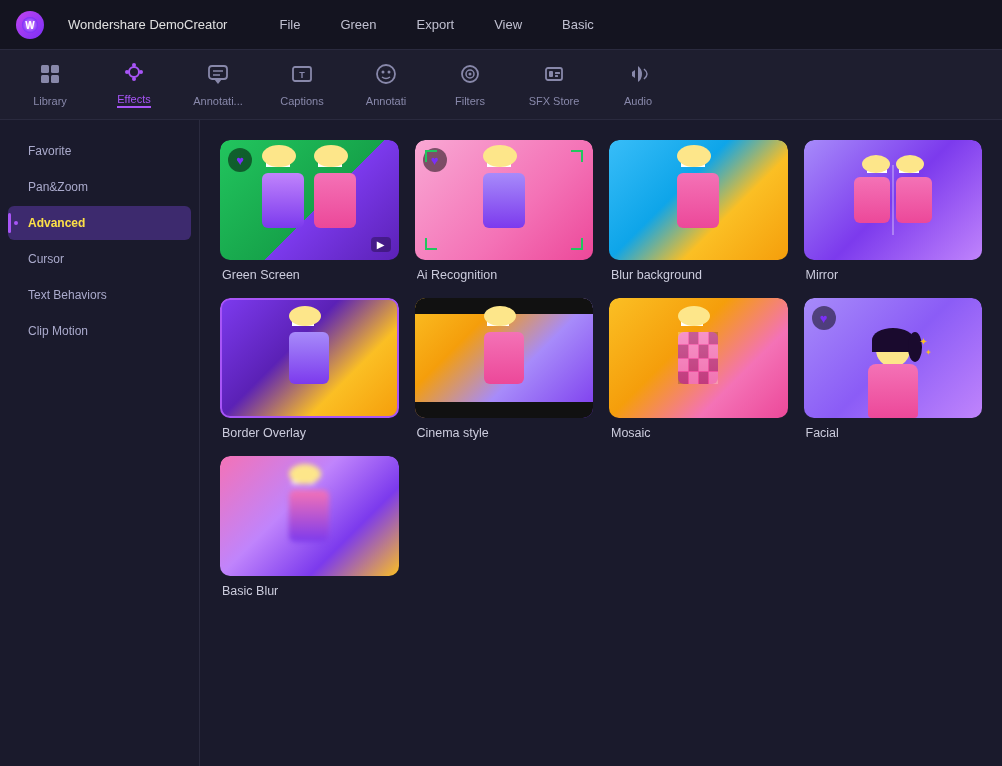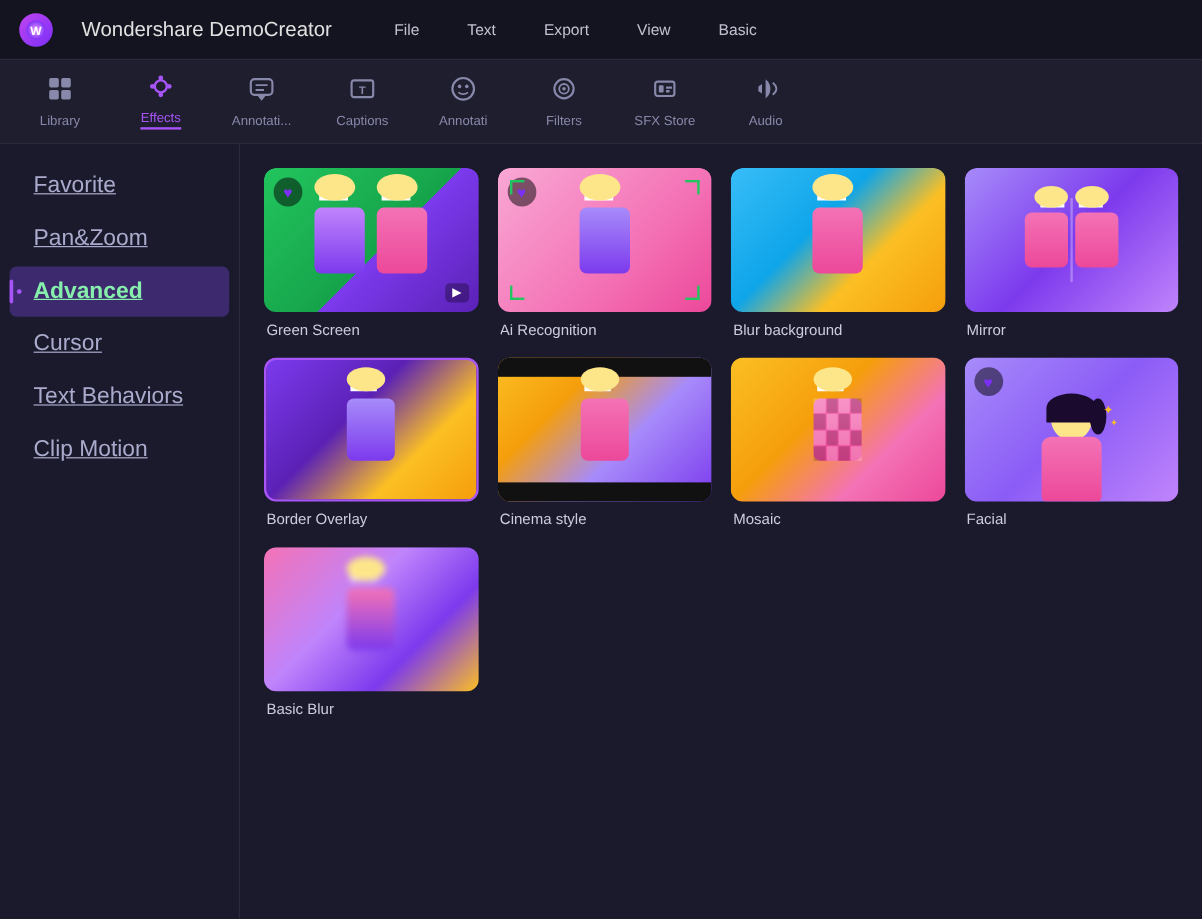--- a/index.html
+++ b/index.html
@@ -94,30 +94,29 @@
     
     #sidebar {
       width: 200px;
       background: #1a1a2c;
       padding: 12px 0;
       border-right: 1px solid #2a2a3e;
       flex-shrink: 0;
     }
     .sidebar-item {
       padding: 10px 20px;
-      font-size: 19px;
+      font-size: 12px;
       color: #aaaacc;
       cursor: pointer;
       border-radius: 6px;
       margin: 2px 8px;
-      text-decoration: underline;
     }
     .sidebar-item.active {
       background: #3d2a6e;
-      color: #86efac;
+      color: #fde047;
       font-weight: 600;
     }
     .sidebar-item.active-indicator {
       position: relative;
     }
     .sidebar-item.active-indicator::before {
       content: '';
       position: absolute;
       left: 0;
       top: 50%;
@@ -211,23 +210,23 @@
       <circle cx="9" cy="9" r="8" fill="url(#logoGrad)"></circle>
       <defs>
         <radialGradient id="logoGrad">
           <stop offset="0%" stop-color="#f0a0ff"></stop>
           <stop offset="100%" stop-color="#7b2ff7"></stop>
         </radialGradient>
       </defs>
       <text x="9" y="13" text-anchor="middle" font-size="10" fill="white" font-weight="bold">W</text>
     </svg>
   </div>
-  <span style="font-size:17px;color:#e0e0e0;font-weight:500;margin-right:20px;">Wondershare DemoCreator</span>
+  <span style="font-size:13px;color:#e0e0e0;font-weight:500;margin-right:20px;">Wondershare DemoCreator</span>
   <span class="menu-item">File</span>
-  <span class="menu-item">Text</span>
+  <span class="menu-item">Green</span>
   <span class="menu-item">Export</span>
   <span class="menu-item">View</span>
   <span class="menu-item">Basic</span>
 </div>
 
 <div id="toolbar">
   <div class="toolbar-item">
     <span class="toolbar-icon">
       <svg width="22" height="22" viewBox="0 0 22 22" fill="none">
         <rect x="2" y="2" width="8" height="8" rx="1.5" fill="#8888aa"></rect>

